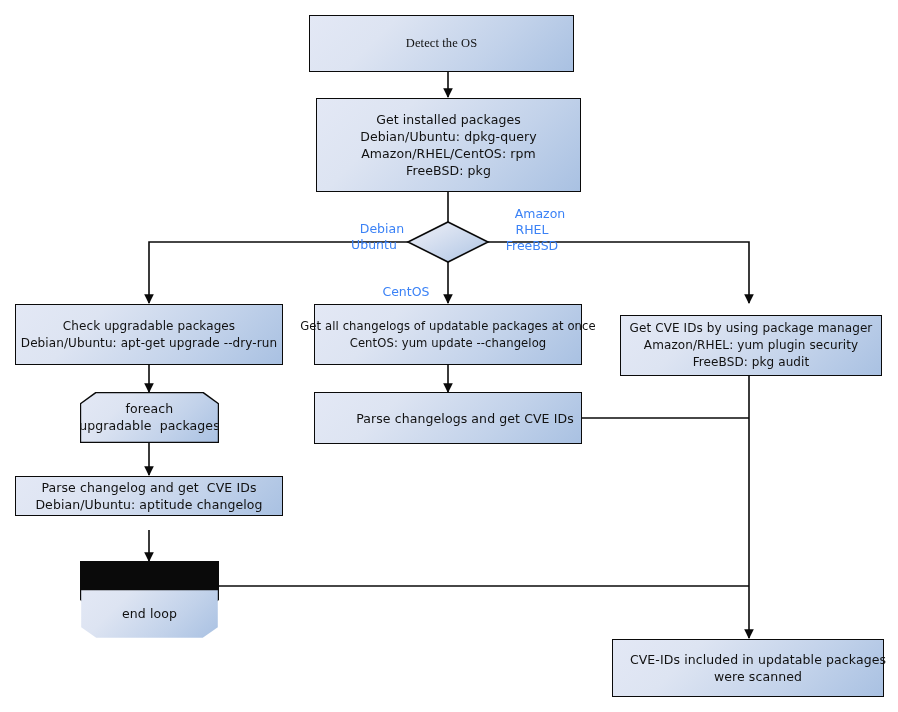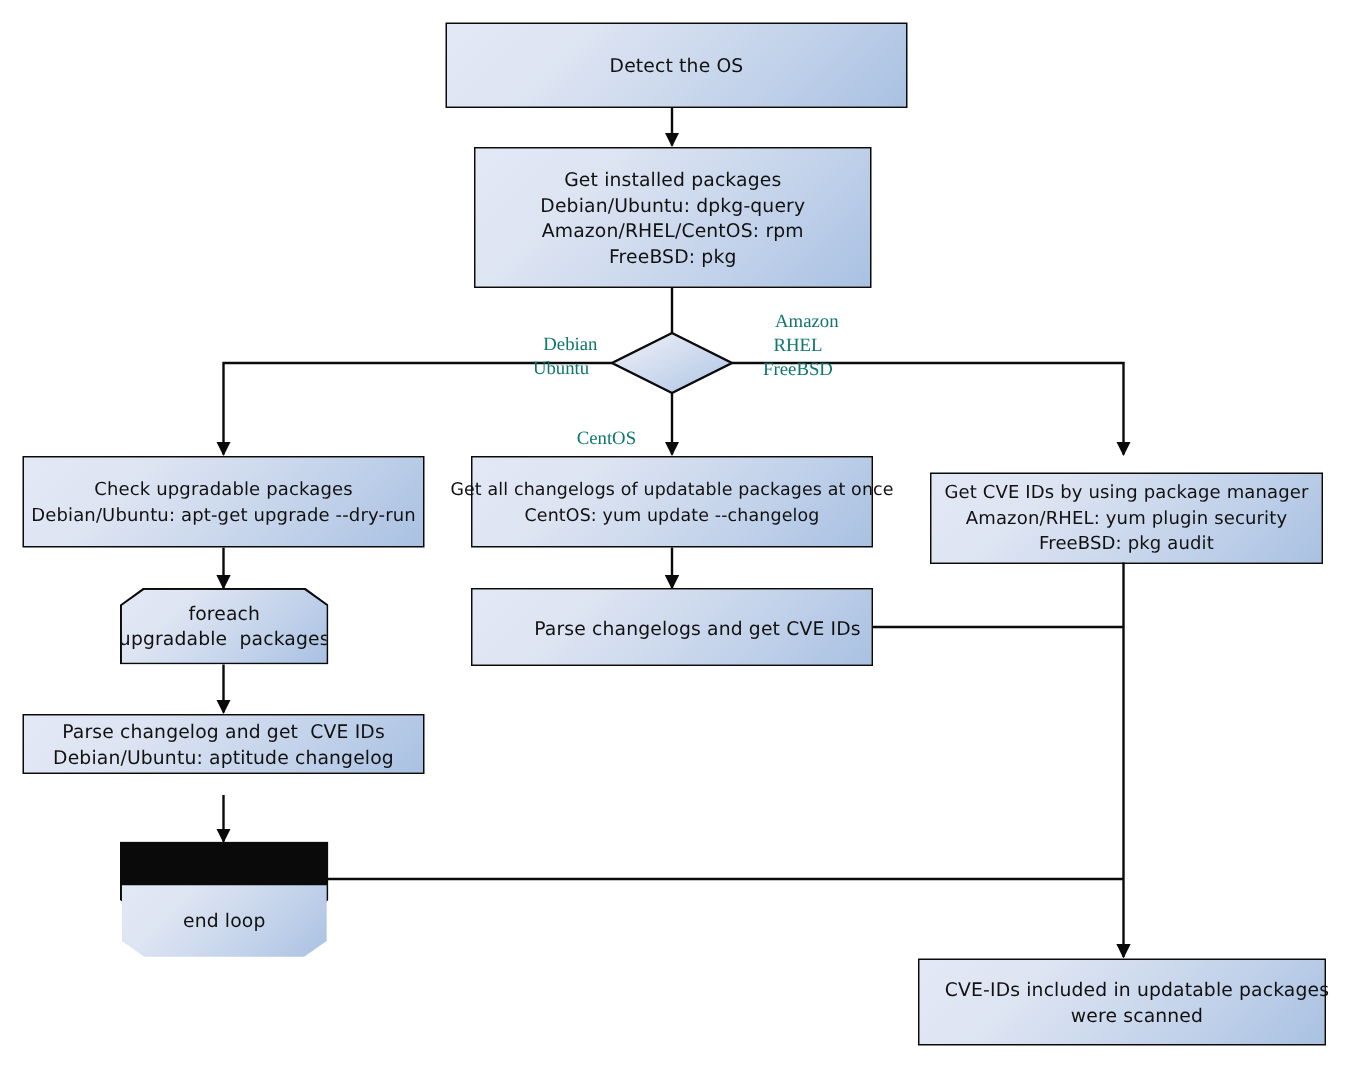--- a/index.html
+++ b/index.html
@@ -76,24 +76,23 @@
     clip-path: polygon(0% 0%, 100% 0%, 100% 78%, 89% 100%, 11% 100%, 0% 78%);
   }
   
   .diamond-wrap {
     position: absolute;
   }
   .edge-label {
     position: absolute;
     font-size: 12.5px;
     line-height: 16px;
-    color: #0f766e;
+    color: #3b82f6;
     white-space: pre;
     text-align: center;
-    font-family: Liberation Serif, serif;
   }
 </style>
 </head>
 <body>
 
 <div id="canvas">
 
   <svg class="edges" width="898" height="712" viewBox="0 0 898 712">
     <defs>
       <marker id="arrow" viewBox="0 0 10 10" refX="9" refY="5" markerWidth="6" markerHeight="6" orient="auto-start-reverse">
@@ -121,21 +120,21 @@
       <path d="M 448 365 L 448 392" marker-end="url(#arrow)"></path>
 
       <path d="M 582 418 L 749 418"></path>
 
       <path d="M 218 586 L 749 586"></path>
 
       <path d="M 749 365 L 749 638" marker-end="url(#arrow)"></path>
     </g>
   </svg>
 
-  <div class="node rect" style="left:297px; top:15px; width:308px; height:57px;">
+  <div class="node rect" style="left:309px; top:15px; width:265px; height:57px;font-family:Liberation Serif, serif;">
     <span class="label">Detect the OS</span>
   </div>
 
   <div class="node rect" style="left:316px; top:98px; width:265px; height:94px;">
     <span class="label">Get installed packages
 Debian/Ubuntu: dpkg-query
 Amazon/RHEL/CentOS: rpm
 FreeBSD: pkg</span>
   </div>
 

